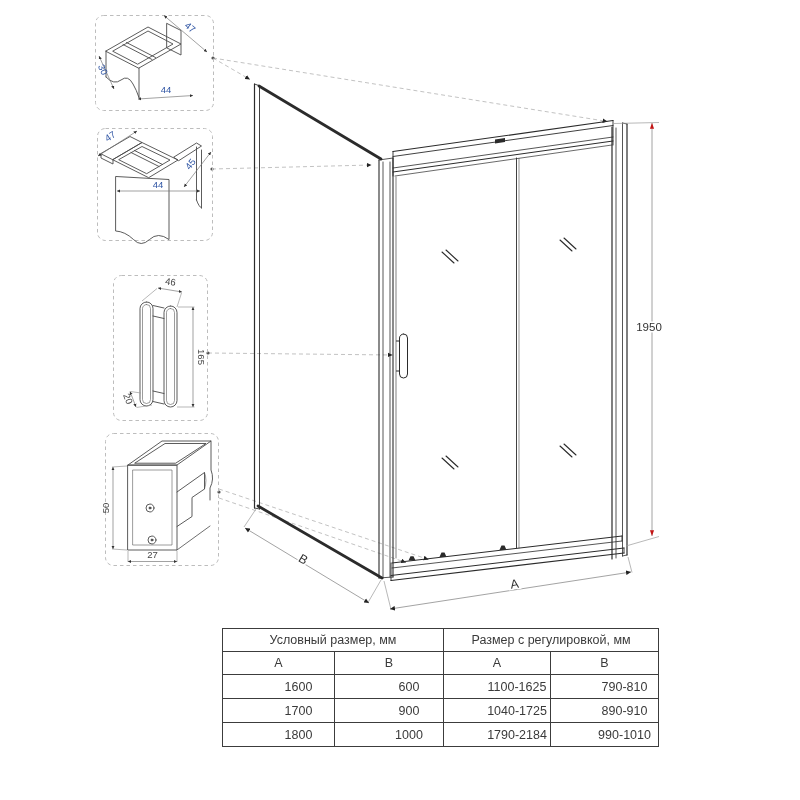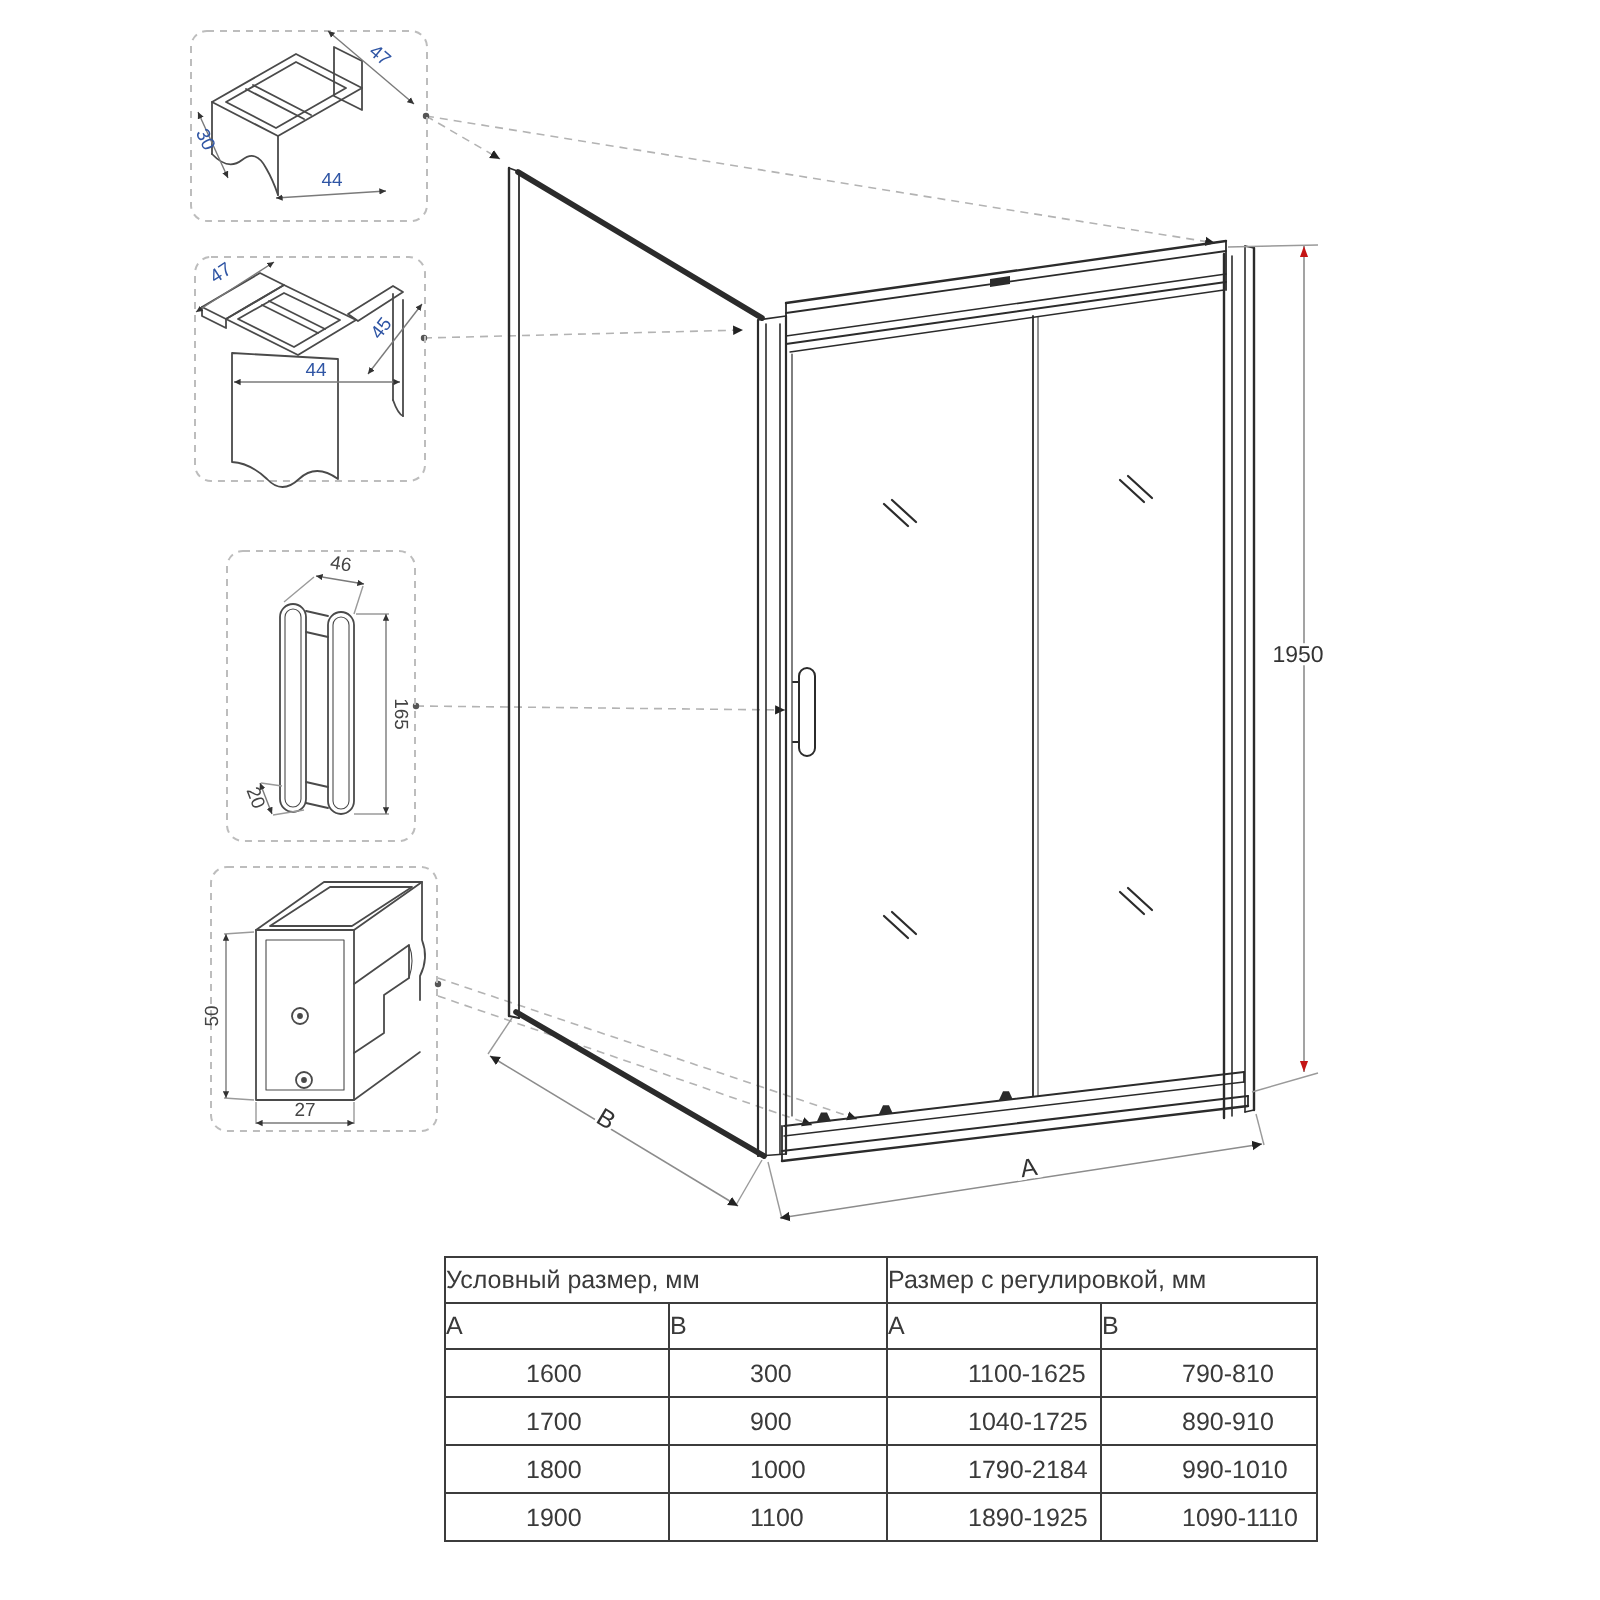--- a/index.html
+++ b/index.html
@@ -11,21 +11,21 @@
   .dimMain{fill:#333;font-size:11.5px;paint-order:stroke;stroke:#fff;stroke-width:3px;}
   .lblMain{fill:#333;font-size:12.5px;paint-order:stroke;stroke:#fff;stroke-width:3px;}
   .sk{stroke:#4a4a4a;stroke-width:0.9;fill:none;stroke-linejoin:round;stroke-linecap:round;}
   .dline{stroke:#7a7a7a;stroke-width:0.7;fill:none;}
   .mline{stroke:#8c8c8c;stroke-width:0.8;fill:none;}
   .ext{stroke:#9a9a9a;stroke-width:0.7;fill:none;}
   .frame{stroke:#2b2b2b;fill:none;stroke-linecap:round;}
   .leader{stroke:#b3b3b3;stroke-width:0.8;fill:none;stroke-dasharray:4 3;}
   .dashbox{fill:none;stroke:#bdbdbd;stroke-width:1;stroke-dasharray:3.5 3;}
   .size-table{position:absolute;left:222px;top:628px;width:436px;border-collapse:collapse;table-layout:fixed;}
-  .size-table th,.size-table td{border:1px solid #3c3c3c;text-align:left;vertical-align:middle;
+  .size-table th,.size-table td{border:1px solid #3c3c3c;text-align:center;vertical-align:middle;
      font-size:12.5px;font-weight:normal;color:#3a3a3a;padding:0;}
   .size-table .ghead{height:22px;}
   .size-table .chead{height:22px;}
   .size-table td{height:23px;padding-left:40px;}
 </style>
 </head>
 <body>
 
 <svg id="stage" viewBox="0 0 800 800">
   <defs>
@@ -274,36 +274,30 @@
     <th class="ghead" colspan="2">Размер с регулировкой, мм</th>
   </tr>
   <tr>
     <th class="chead">A</th>
     <th class="chead">B</th>
     <th class="chead">A</th>
     <th class="chead">B</th>
   </tr>
   <tr>
     <td>1600</td>
-    <td>300</td>
+    <td>600</td>
     <td>1100-1625</td>
     <td>790-810</td>
   </tr>
   <tr>
     <td>1700</td>
     <td>900</td>
     <td>1040-1725</td>
     <td>890-910</td>
   </tr>
   <tr>
     <td>1800</td>
     <td>1000</td>
     <td>1790-2184</td>
     <td>990-1010</td>
   </tr>
-  <tr>
-    <td>1900</td>
-    <td>1100</td>
-    <td>1890-1925</td>
-    <td>1090-1110</td>
-  </tr>
 </tbody>
   </table>
 
 </body></html>

